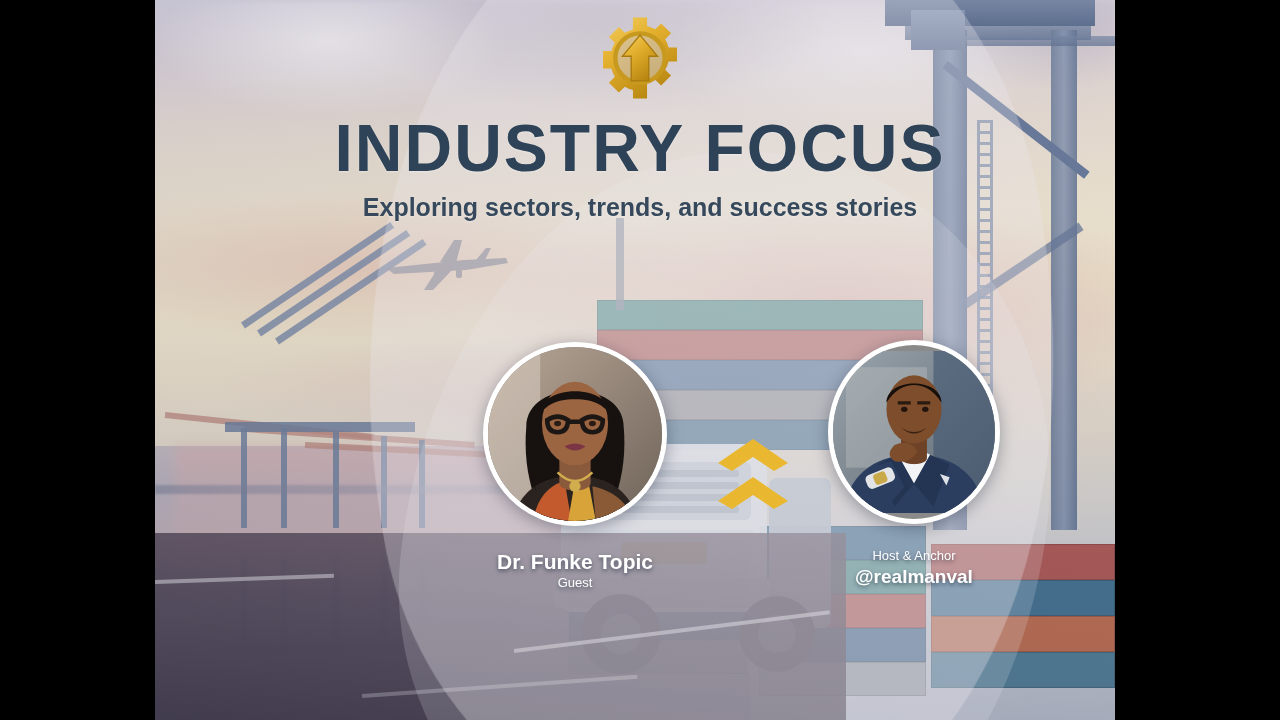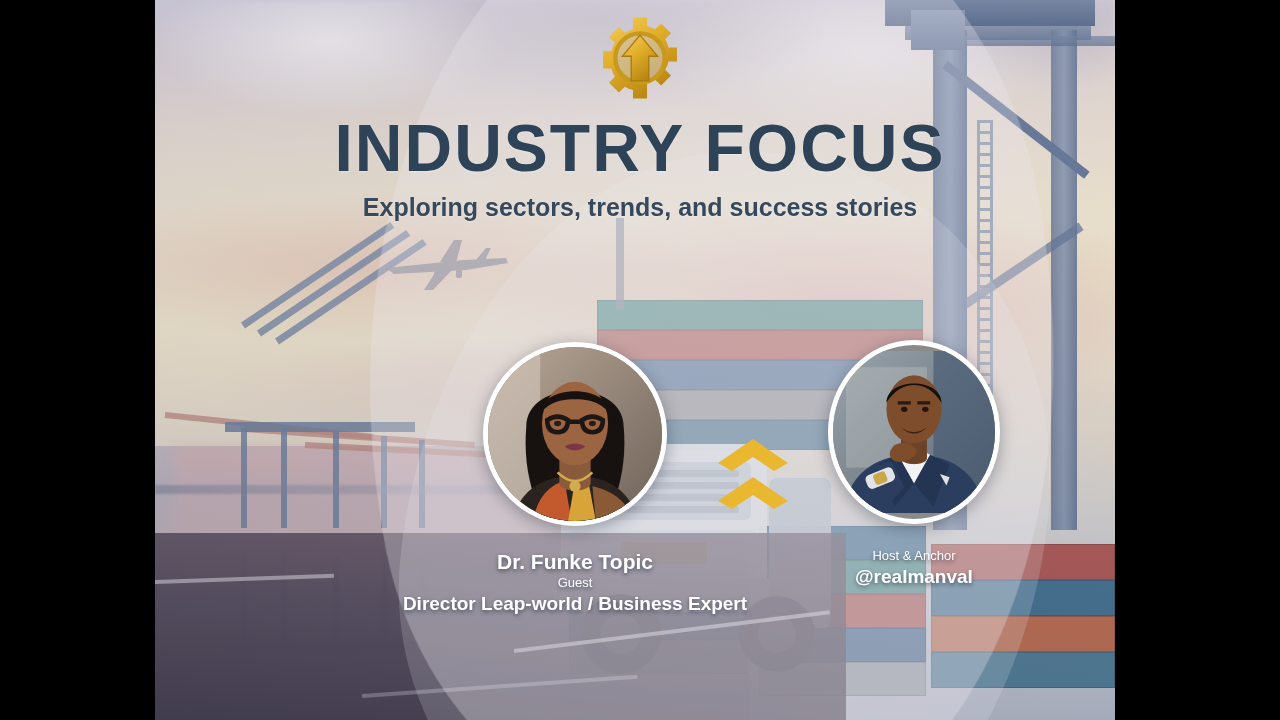--- a/index.html
+++ b/index.html
@@ -450,21 +450,20 @@
         <rect x="20" y="74" width="18" height="9" rx="3" fill="#e2e4e7" transform="rotate(-22 29 78)"></rect>
         <rect x="25" y="75" width="8" height="7" rx="2" fill="#c9a94a" transform="rotate(-22 29 78)"></rect>
 
         <path fill="#dfe3e8" d="M66 76 l6 2 l-2 5 z"></path>
       </svg>
     </div>
 
     <div class="caption left-c">
       <span class="cap-name">Dr. Funke Topic</span>
       <span class="cap-role">Guest</span>
-      <span class="cap-org">Director Leap-world / Business Expert</span>
     </div>
 
     <div class="caption right-c">
       <span class="cap-role">Host &amp; Anchor</span>
       <span class="cap-org">@realmanval</span>
     </div>
 
   </div>
 
   <div class="bar left"></div>

